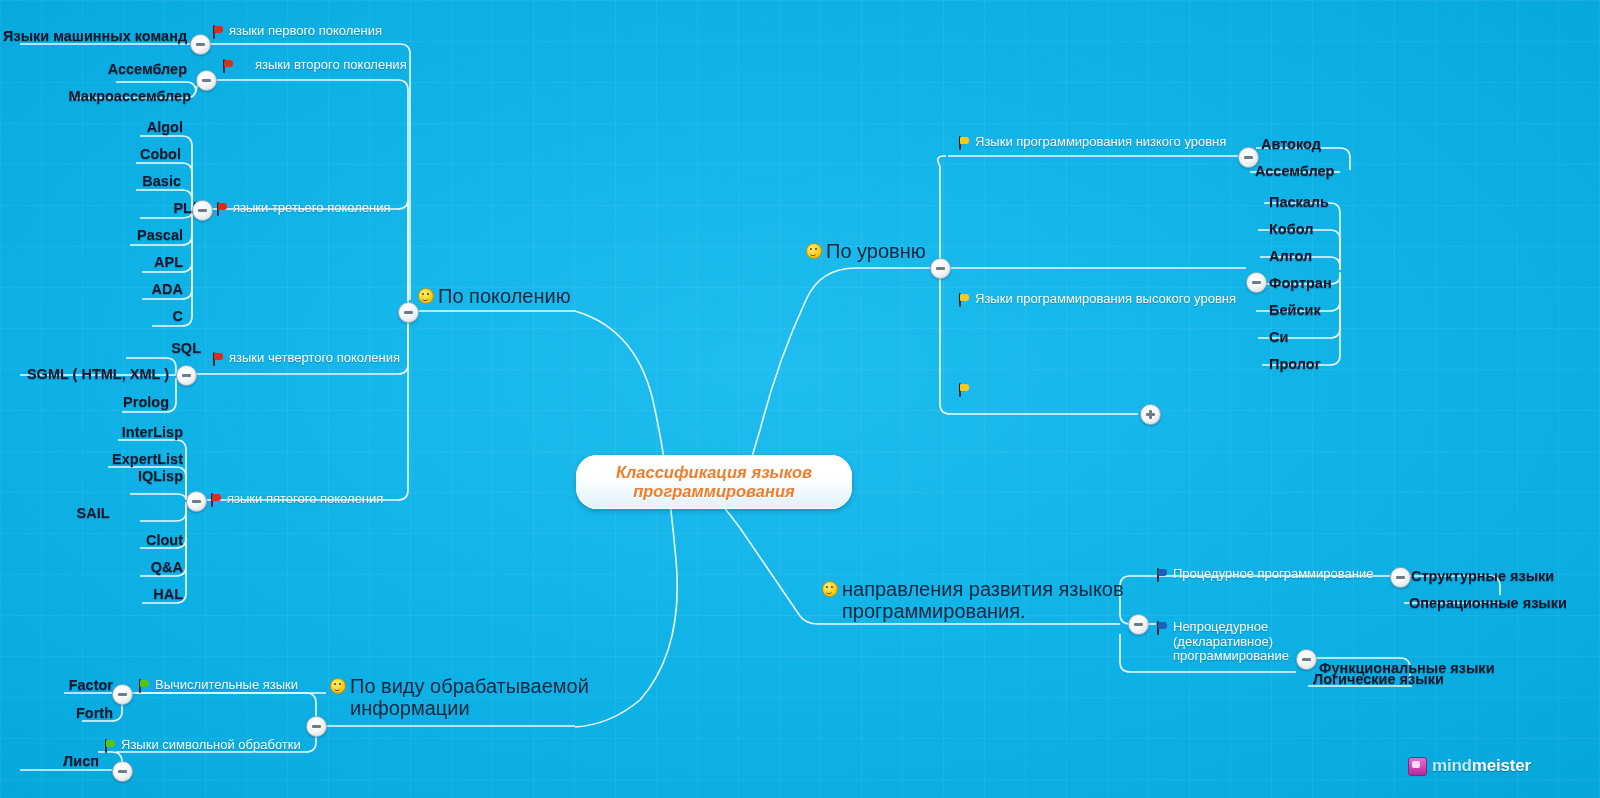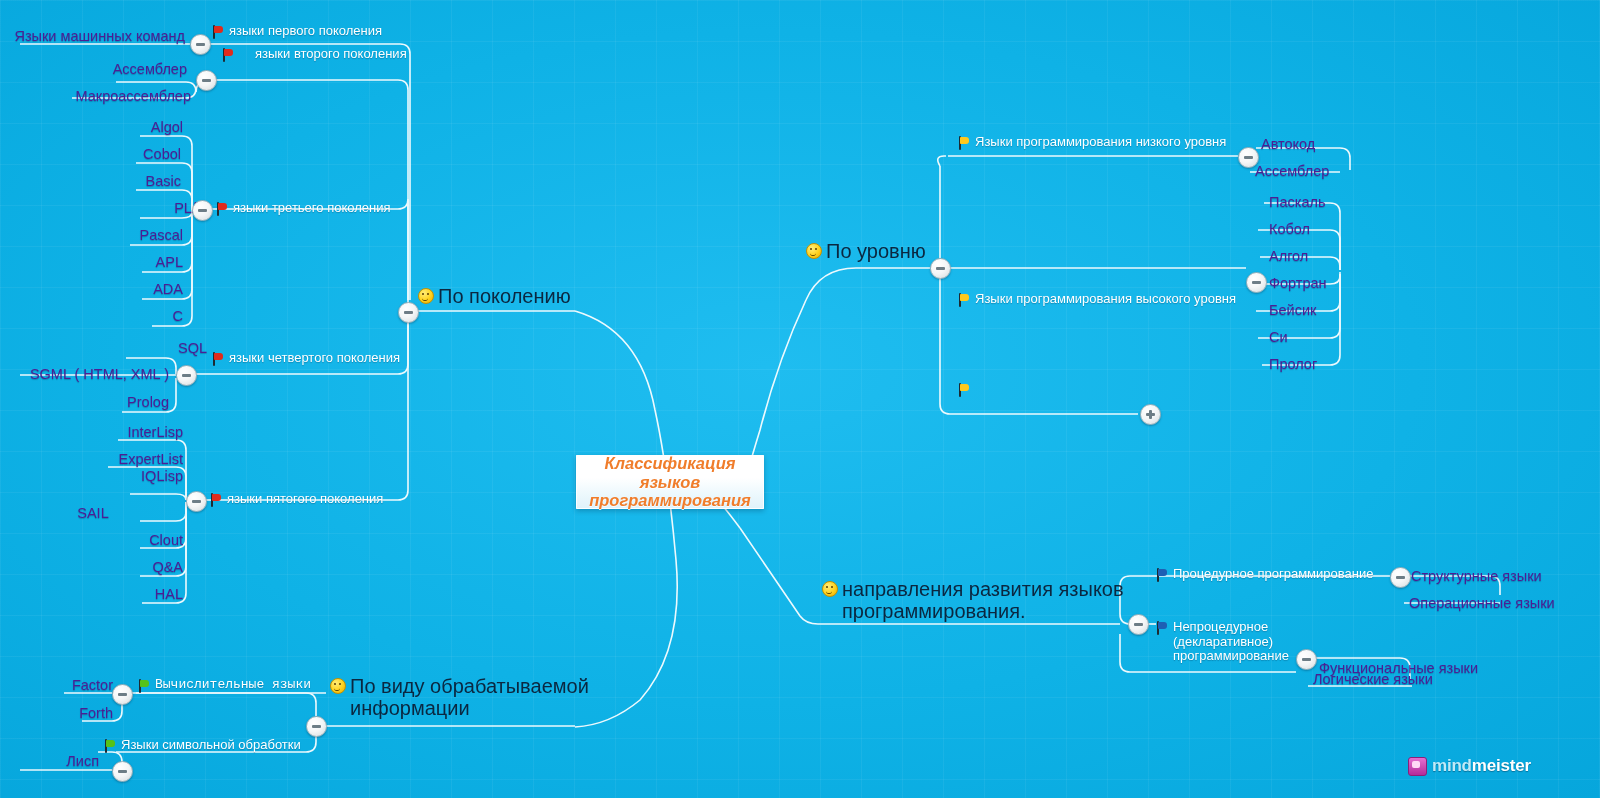--- a/index.html
+++ b/index.html
@@ -23,44 +23,45 @@
   
   .node{
     position:absolute;
     white-space:nowrap;
     color:#ffffff;
     line-height:1.12;
     text-shadow:0 1px 1px rgba(0,40,70,0.30);
   }
   .leaf{          
     font-size:14.5px;
-    color:#4c1d95;
+    color:#0f172a;
     padding:0 3px 2px 3px;
+    font-weight:bold;
   }
   .leaf.r{text-align:right;}
   .branch{        
     font-size:13px;
     color:#ffffff;
     padding-bottom:2px;
     display:flex;align-items:flex-start;gap:4px;
   }
   .branch .txt{display:block;}
   .main{          
     font-size:20px;
     color:#0c2b45;
     text-shadow:none;
     display:flex;align-items:flex-start;gap:4px;
     line-height:1.1;
   }
   .main .txt{display:block;color:#0b2740;}
 
   
   #root{
-    position:absolute;left:576px;top:455px;width:188px;height:54px;
-    border-radius:1px;
+    position:absolute;left:576px;top:455px;width:276px;height:54px;
+    border-radius:21px;
     background:linear-gradient(to bottom,#ffffff 0%,#ffffff 42%,#eef9fd 70%,#dff2fa 100%);
     box-shadow:0 2px 5px rgba(0,45,75,0.30), inset 0 0 0 1px rgba(255,255,255,.9);
     display:flex;align-items:center;justify-content:center;
   }
   #root .rtxt{
     font-style:italic;font-size:16.5px;font-weight:bold;
     color:#f07d2b;text-align:center;line-height:1.15;
     text-shadow:0 1px 0 rgba(255,255,255,.8);
   }
 
@@ -207,21 +208,21 @@
       <span class="cloth"></span>
     </span>
   <span class="txt">языки первого поколения</span>
 </div>
 <div class="tog minus" style="left:190px;top:34px;">
     <i></i>
   </div>
 
 <div class="node leaf r" style="left:0px;top:61px;width:184px;">Ассемблер</div>
 <div class="node leaf r" style="left:0px;top:88px;width:188px;">Макроассемблер</div>
-<div class="node branch" style="left:222px;top:47px;gap:20px;">
+<div class="node branch" style="left:222px;top:58px;gap:20px;">
   <span class="flag red">
       <span class="pole"></span>
       <span class="cloth"></span>
     </span>
   <span class="txt">языки второго поколения</span>
 </div>
 <div class="tog minus" style="left:196px;top:70px;">
     <i></i>
   </div>
 
@@ -237,21 +238,21 @@
   <span class="flag red">
       <span class="pole"></span>
       <span class="cloth"></span>
     </span>
   <span class="txt">языки третьего поколения</span>
 </div>
 <div class="tog minus" style="left:192px;top:200px;">
     <i></i>
   </div>
 
-<div class="node leaf r" style="left:15px;top:340px;width:164px;padding-left:28px;">SQL</div>
+<div class="node leaf r" style="left:9px;top:340px;width:164px;padding-left:28px;">SQL</div>
 <div class="node leaf r" style="left:0px;top:366px;width:166px;">SGML ( HTML, XML )</div>
 <div class="node leaf r" style="left:0px;top:394px;width:166px;">Prolog</div>
 <div class="node branch" style="left:212px;top:351px;">
   <span class="flag red">
       <span class="pole"></span>
       <span class="cloth"></span>
     </span>
   <span class="txt">языки четвертого поколения</span>
 </div>
 <div class="tog minus" style="left:176px;top:365px;">
@@ -362,21 +363,21 @@
 <div class="node main" style="left:330px;top:675px;white-space:normal;width:270px;">
   <span class="smiley"></span>
   <span class="txt">По виду обрабатываемой информации</span>
 </div>
 <div class="tog minus" style="left:306px;top:716px;">
     <i></i>
   </div>
 
 <div class="node leaf r" style="left:0px;top:677px;width:110px;">Factor</div>
 <div class="node leaf r" style="left:0px;top:705px;width:110px;">Forth</div>
-<div class="node branch" style="left:138px;top:678px;font-family:Liberation Mono, monospace;">
+<div class="node branch" style="left:138px;top:678px;">
   <span class="flag green">
       <span class="pole"></span>
       <span class="cloth"></span>
     </span>
   <span class="txt">Вычислительные языки</span>
 </div>
 <div class="tog minus" style="left:112px;top:684px;">
     <i></i>
   </div>
 

